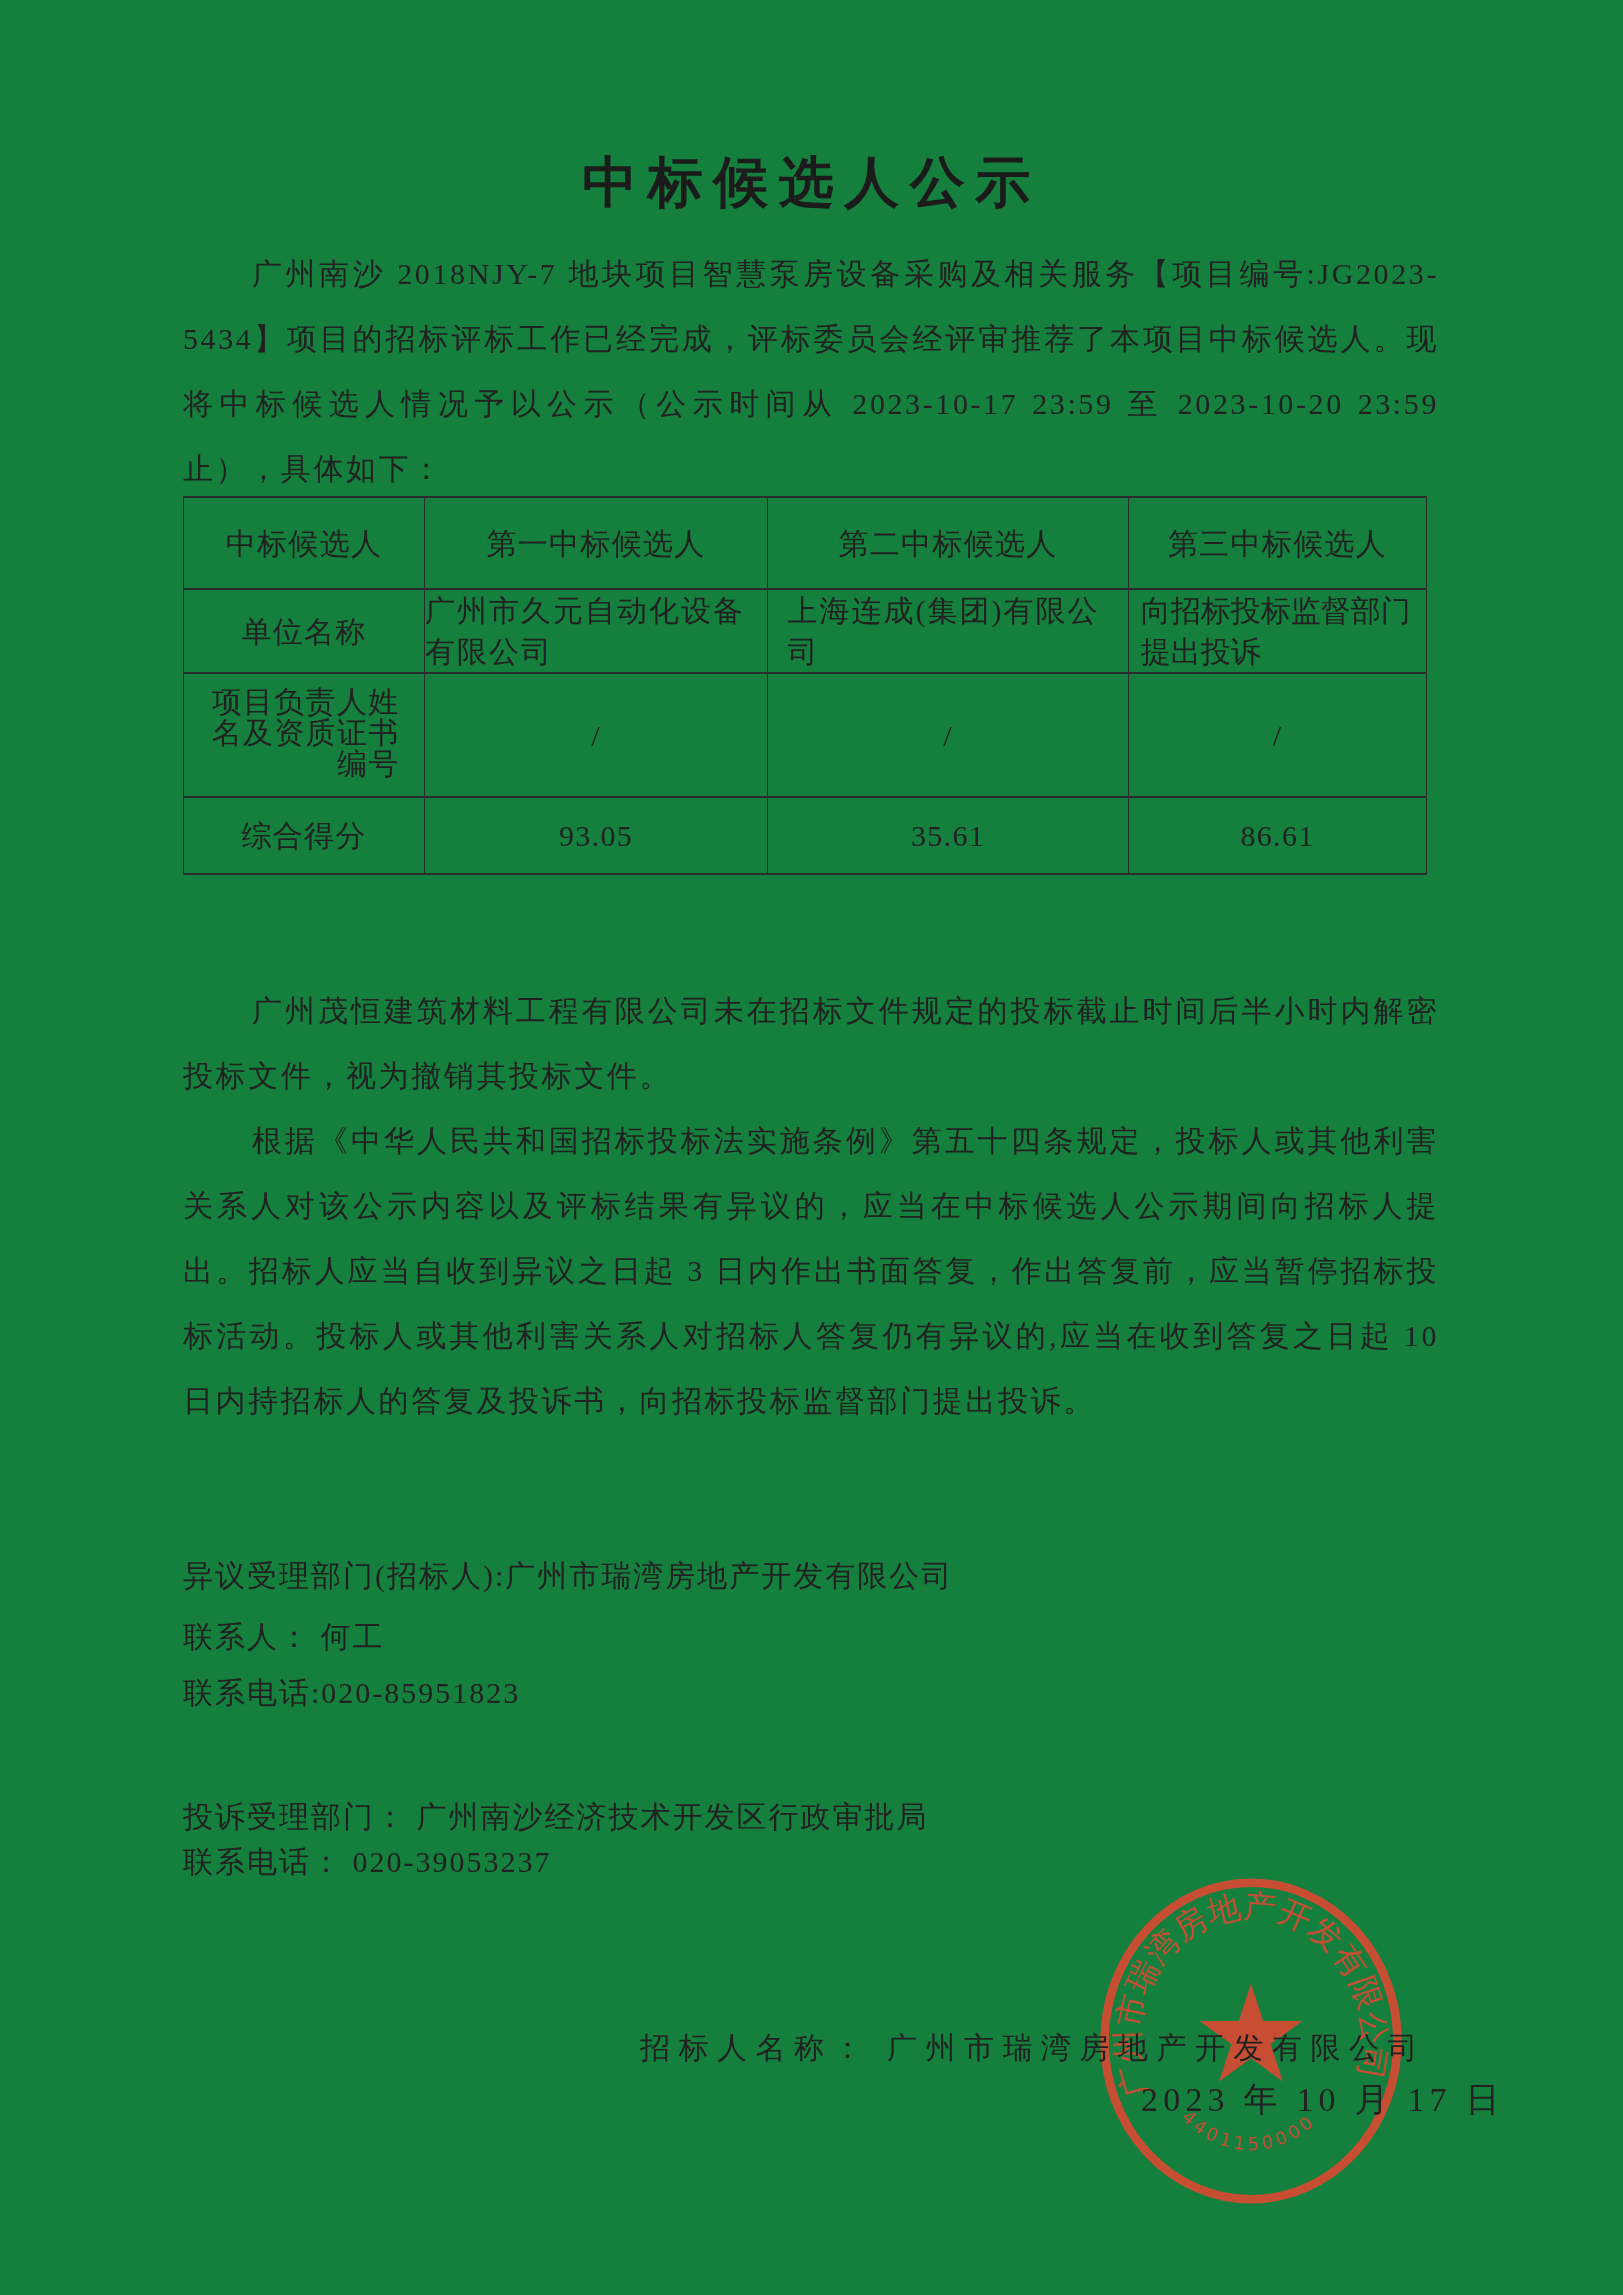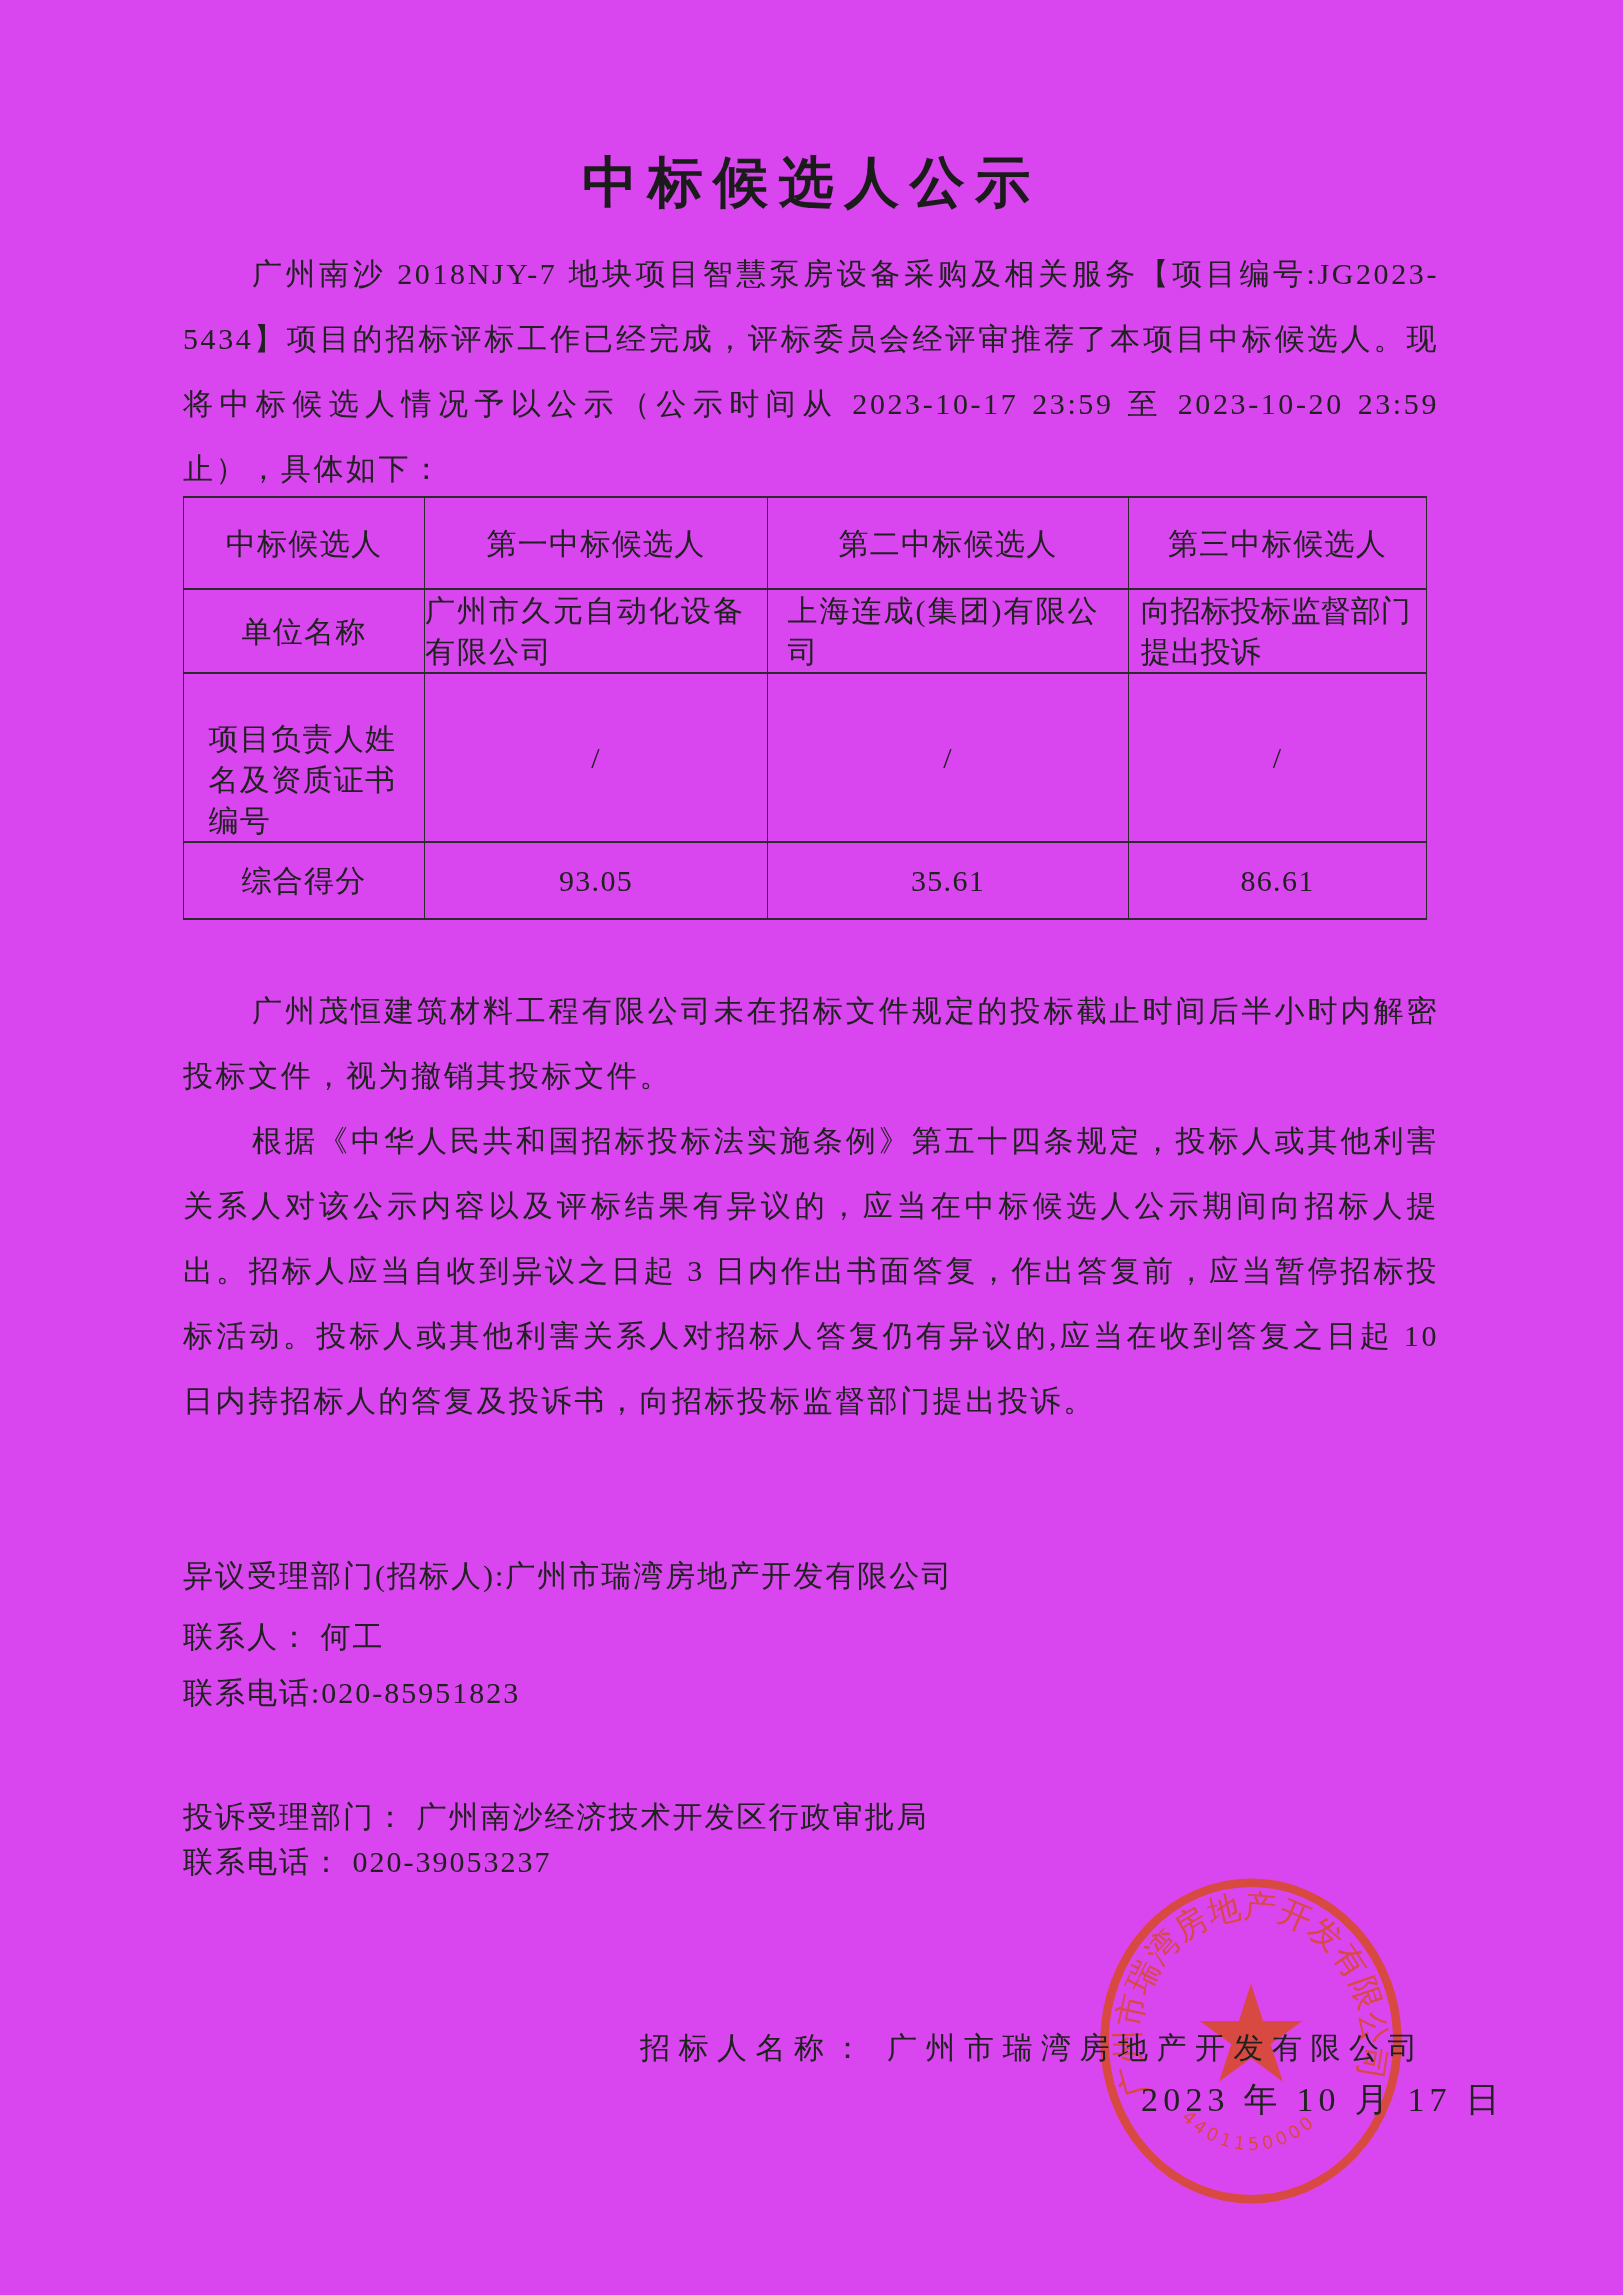--- a/index.html
+++ b/index.html
@@ -1,20 +1,20 @@
 <!DOCTYPE html>
 <html style="font-size:10.5px"><head>
 <meta charset="utf-8">
 <style>
   html,body{margin:0;padding:0;background:#888;}
   .page{
     position:relative;
     width:1623px;height:2295px;
     margin:0 auto;
-    background:#d946ef;
+    background:#15803d;
     font-family:"Liberation Serif","DejaVu Serif",serif;
     color:#212121;
     overflow:hidden;
   }
   .title{
     position:absolute;top:149px;left:0;width:100%;
     margin:0;text-align:center;
     font-size:55px;font-weight:700;letter-spacing:10.5px;
     line-height:1.25;color:#1b1b1b;
   }
@@ -41,21 +41,21 @@
     padding:0 10.5px;line-height:41px;letter-spacing:1.3px;
   }
   .cand tr.rh  {height:92px;}
   .cand tr.r1  {height:82px;}
   .cand tr.r2  {height:124px;}
   .cand tr.r3  {height:83px;}
   .cand tr.r4  {height:77px;}
   .cand .company{text-align:left;padding:0 0;letter-spacing:2px;}
   .cand .c3{padding:0 19.6px;}
   .cand .c4{padding:0 11.8px;letter-spacing:0;}
-  .narrow{display:inline-block;width:191px;text-align:left;line-height:41px;margin-top:44px;}
+  .narrow{display:inline-block;width:191px;text-align:right;line-height:31px;}
   .num{letter-spacing:2px;}
   
   .line{
     position:absolute;left:183px;margin:0;
     font-size:30px;line-height:65px;letter-spacing:2px;
     white-space:nowrap;color:#212121;z-index:2;
   }
   .l-objection{top:1543px;}
   .l-person{top:1604px;}
   .l-phone1{top:1660px;}

